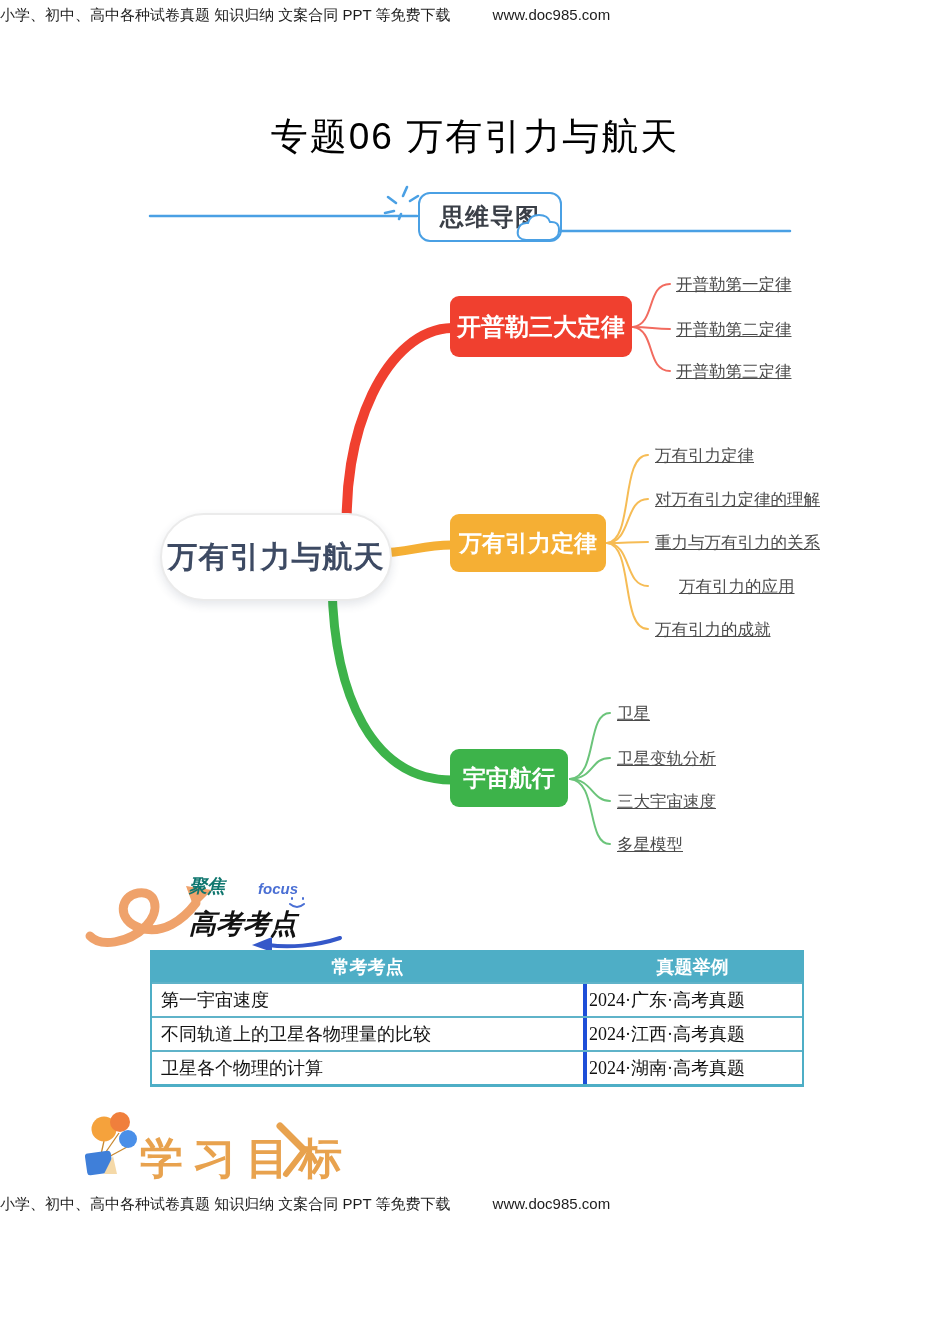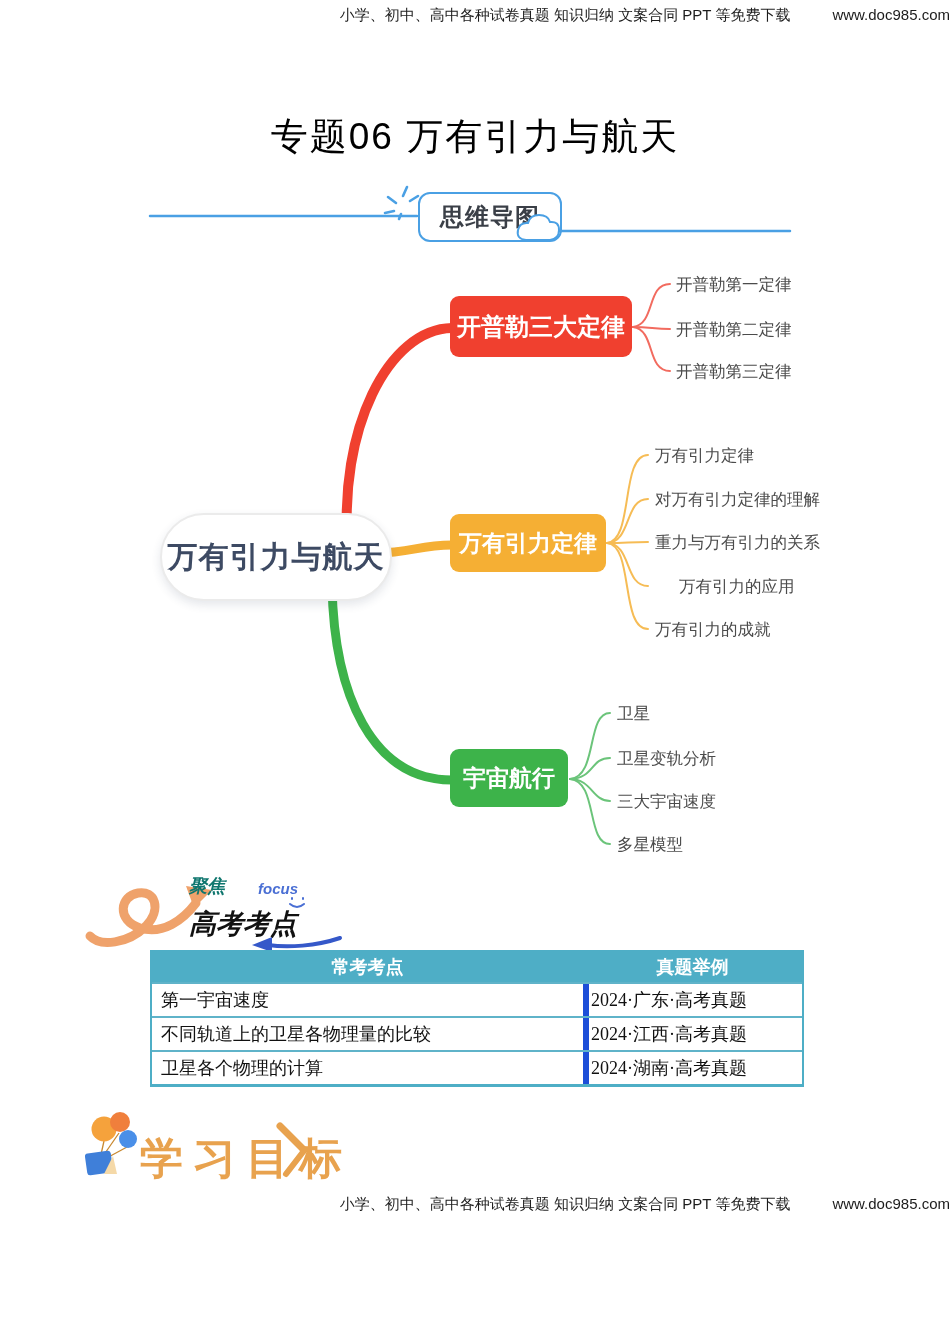--- a/index.html
+++ b/index.html
@@ -2,21 +2,21 @@
 <html><head>
 <meta charset="utf-8">
 <style>
   html,body{margin:0;padding:0;}
   body{
     width:950px;height:1344px;position:relative;background:#ffffff;
     font-family:"Liberation Sans", sans-serif;overflow:hidden;
   }
   .abs{position:absolute;}
   
-  .doc-strip{left:0;width:950px;display:flex;justify-content:flex-end;gap:42px;
+  .doc-strip{left:0;width:950px;display:flex;justify-content:flex-start;gap:42px;
     font-size:15px;color:#1c1c1c;}
   
   .page-title{left:0;top:112px;width:950px;text-align:center;font-size:37px;
     font-weight:500;color:#000;letter-spacing:2px;}
   
   .mm-badge{left:418px;top:192px;width:140px;height:46px;border:2px solid #4AA0E4;
     border-radius:12px;background:#fff;z-index:0;display:flex;align-items:center;justify-content:center;}
   .mm-badge span{font-size:24px;font-weight:700;color:#3a3f47;letter-spacing:1px;}
   
   #deco{left:0;top:0;z-index:1;pointer-events:none;}
@@ -26,35 +26,35 @@
   .center-node{left:160px;top:513px;width:228px;height:84px;background:#fff;
     border:2px solid #ebebeb;border-radius:44px;box-shadow:0 4px 10px rgba(40,60,90,.12);}
   .center-node span{color:#3D4A63;font-weight:800;font-size:30px;letter-spacing:1px;}
   .node-red{left:450px;top:296px;width:182px;height:61px;background:#F0402F;}
   .node-red span{font-size:24px;}
   .node-yellow{left:450px;top:514px;width:156px;height:58px;background:#F5AF34;}
   .node-yellow span{font-size:23px;}
   .node-green{left:450px;top:749px;width:118px;height:58px;background:#3DB34A;}
   .node-green span{font-size:23px;}
   
-  .leaf{z-index:2;height:24px;line-height:24px;font-size:16.5px;color:#4b4b4b;white-space:nowrap;}
+  .leaf{z-index:2;height:24px;line-height:24px;font-size:16.5px;color:#4b4b4b;white-space:nowrap;text-decoration:underline;}
   
   .focus-zh{left:189px;top:874px;font-size:18px;font-weight:800;font-style:italic;color:#0f766e;z-index:2;}
   .focus-en{left:258px;top:880px;font-size:15px;font-weight:700;font-style:italic;color:#4a6fd4;z-index:2;}
   .focus-line2{left:189px;top:906px;font-size:27px;font-weight:800;font-style:italic;color:#111;z-index:2;}
   
   .exam-table{left:150px;top:950px;width:650px;z-index:2;border:2px solid #4EAEC6;border-bottom-width:3px;}
   .t-header{display:flex;background:#4EAEC6;height:30px;}
   .t-header .c1,.t-header .c2{display:flex;align-items:center;justify-content:center;
     color:#fff;font-weight:700;font-size:18px;}
   .c1{width:431px;}
   .c2{width:215px;flex:1;}
   .t-row{display:flex;height:32px;border-top:2px solid #5FB3C9;background:#fff;
     font-family:"Liberation Serif", serif;font-size:18px;color:#111;}
-  .t-row .c1{display:flex;align-items:center;padding-left:9px;width:422px;border-right:6px solid #1d4ed8;}
+  .t-row .c1{display:flex;align-items:center;padding-left:9px;width:422px;border-right:4px solid #1d4ed8;}
   .t-row .c2{display:flex;align-items:center;padding-left:2px;}
   
   .goal-label{left:140px;top:1130px;font-size:43px;font-weight:800;color:#E8A24E;
     letter-spacing:10px;z-index:2;}
 </style>
 </head>
 <body>
 
 <div class="abs doc-strip" style="top:6px;">
   <span>小学、初中、高中各种试卷真题  知识归纳  文案合同  PPT 等免费下载</span>

